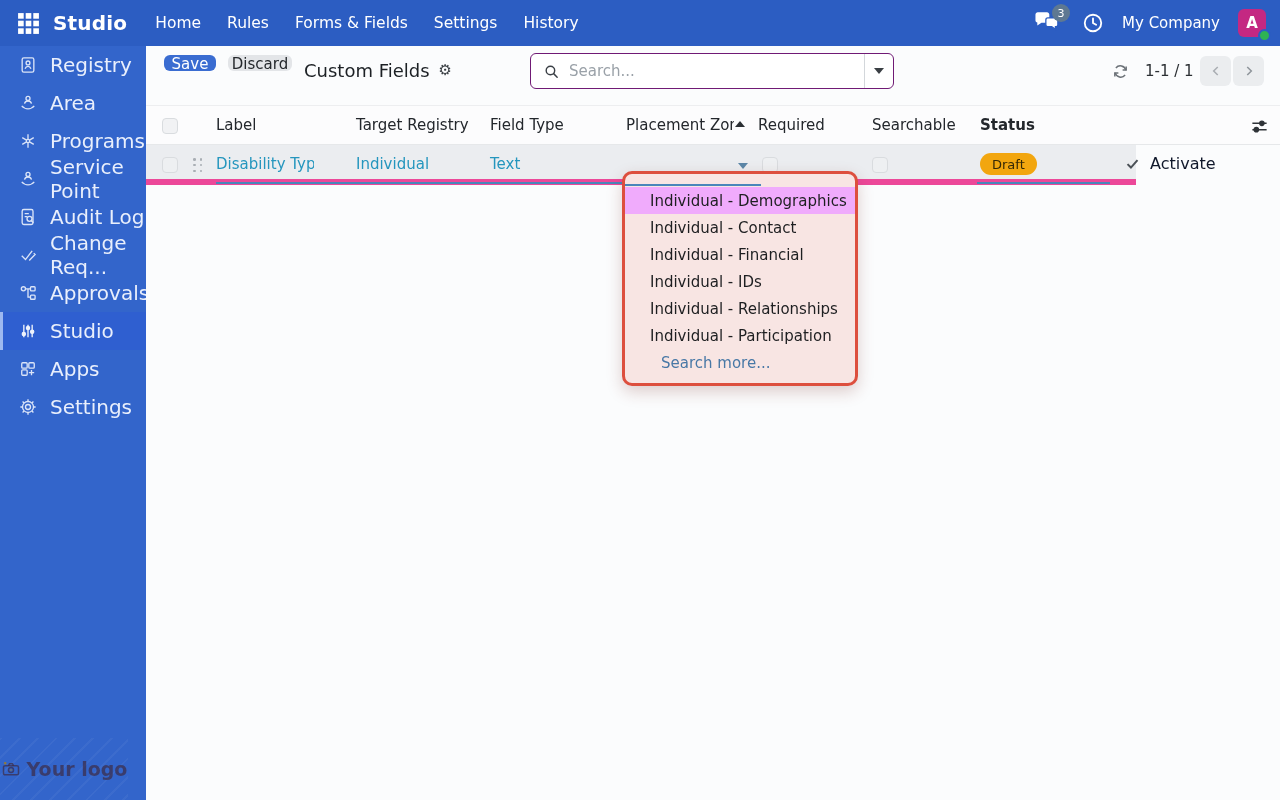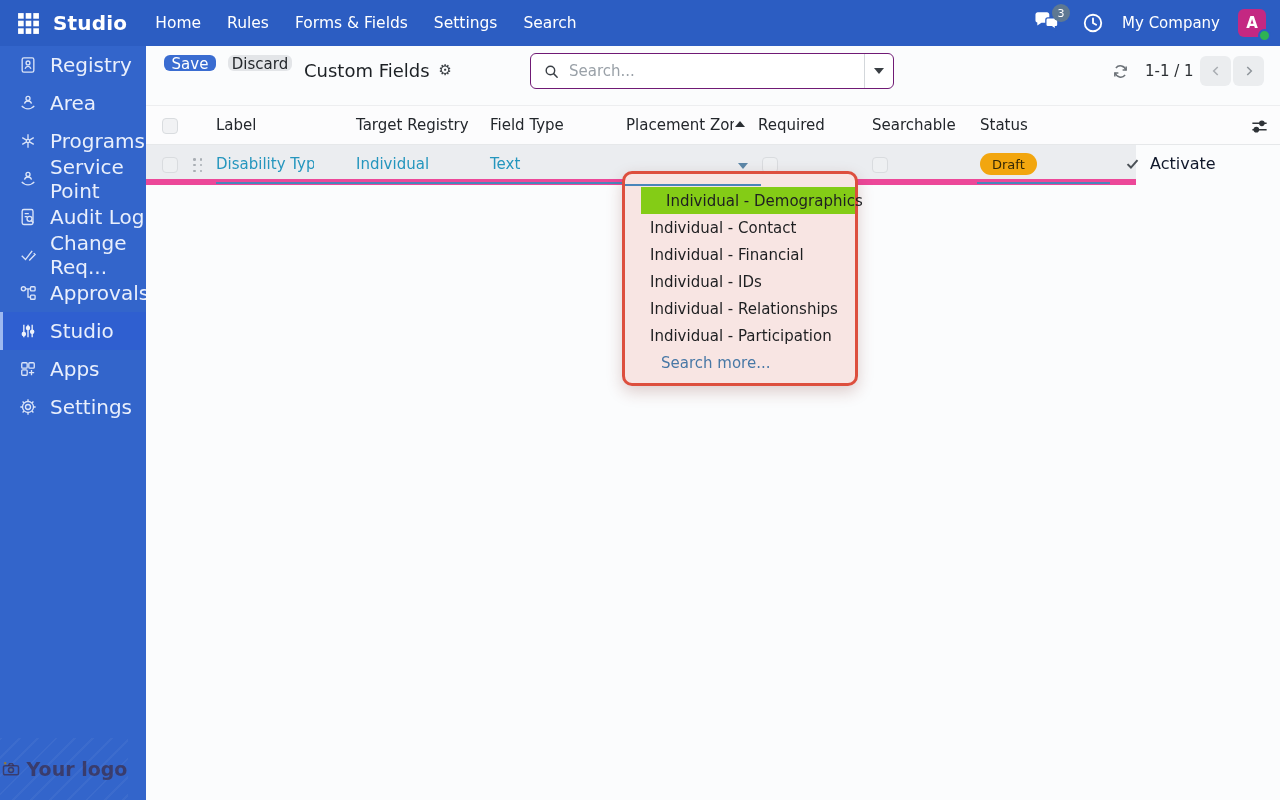--- a/index.html
+++ b/index.html
@@ -88,21 +88,21 @@
   .u-line { position:absolute; top:37px; height:2px; background:#4a86ba; }
   .u1 { left:70px; width:534px; } .u2 { left:831px; width:133px; }
 
   
   .popup { position:absolute; left:476px; top:125px; width:236px; height:215px; z-index:10;
     background:#f8e5e3; border:3px solid #dd4f3e; border-radius:10px;
     box-shadow:0 6px 16px rgba(120,40,30,.22); padding-top:13px; }
   .popup .field-line { position:absolute; left:0; top:10px; width:136px; height:2px; background:#4a86ba; }
   .opt { height:27px; display:flex; align-items:center; padding-left:25px; font-size:15px; color:#1e1f21;
     cursor:pointer; white-space:nowrap; }
-  .opt.hl { background:#84cc16;margin-left:16px; }
+  .opt.hl { background:#f0abfc; }
   .opt-more { height:27px; display:flex; align-items:center; padding-left:36px; font-size:15px;
     color:#4878a6; cursor:pointer; }
 </style>
 </head>
 <body>
 
 <div class="topbar">
   <div class="grid-btn">
     <svg width="25" height="25" viewBox="0 0 24 24">
       <g fill="#fff">
@@ -117,21 +117,21 @@
           <rect x="16.6" y="16.6" width="5.4" height="5.4"></rect>
       </g>
     </svg>
   </div>
   <div class="brand">Studio</div>
   <div class="topnav">
     <div class="navitem">Home</div>
     <div class="navitem">Rules</div>
     <div class="navitem">Forms &amp; Fields</div>
     <div class="navitem">Settings</div>
-    <div class="navitem">Search</div>
+    <div class="navitem">History</div>
   </div>
   <div class="top-right">
     <div class="chat-wrap">
       <svg width="30" height="28" viewBox="0 0 26 24">
         <path d="M3 5.6c0-1.1.9-2 2-2h8c1.1 0 2 .9 2 2v5c0 1.1-.9 2-2 2H8.2L4.6 15v-2.6C3.6 12.2 3 11.4 3 10.6z" fill="#fff"></path>
         <path d="M12 10.2c0-.9.8-1.7 1.7-1.7h7c.9 0 1.7.8 1.7 1.7v4.2c0 .9-.8 1.7-1.7 1.7h-.4v2.3l-3.2-2.3h-3.4c-.9 0-1.7-.8-1.7-1.7z" fill="#fff" stroke="#2c5dc2" stroke-width="1.1"></path>
       </svg>
       <div class="chat-badge">3</div>
     </div>
     <div class="clock-wrap">
@@ -286,21 +286,21 @@
     <span class="checkbox" style="left:16px; top:12px;"></span>
     <div class="th" style="left:70px;">Label</div>
     <div class="th" style="left:210px;">Target Registry</div>
     <div class="th" style="left:344px;">Field Type</div>
     <div class="th sort-col" style="left:480px;">
       <span class="sort-label">Placement Zone</span>
       <span class="sort-asc"></span>
     </div>
     <div class="th" style="left:612px;">Required</div>
     <div class="th" style="left:726px;">Searchable</div>
-    <div class="th" style="left:834px;">Status</div>
+    <div class="th" style="left:834px;font-weight:bold;">Status</div>
     <div class="filter-ic">
       <svg width="19" height="19" viewBox="0 0 24 24" fill="none" stroke="#2f3338" stroke-width="1.9">
         <path d="M3 8h18M3 16h18"></path>
           <circle cx="15" cy="8" r="2.6" fill="#2f3338"></circle>
           <circle cx="8" cy="16" r="2.6" fill="#2f3338"></circle>
       </svg>
     </div>
   </div>
 
   <div class="trow">

